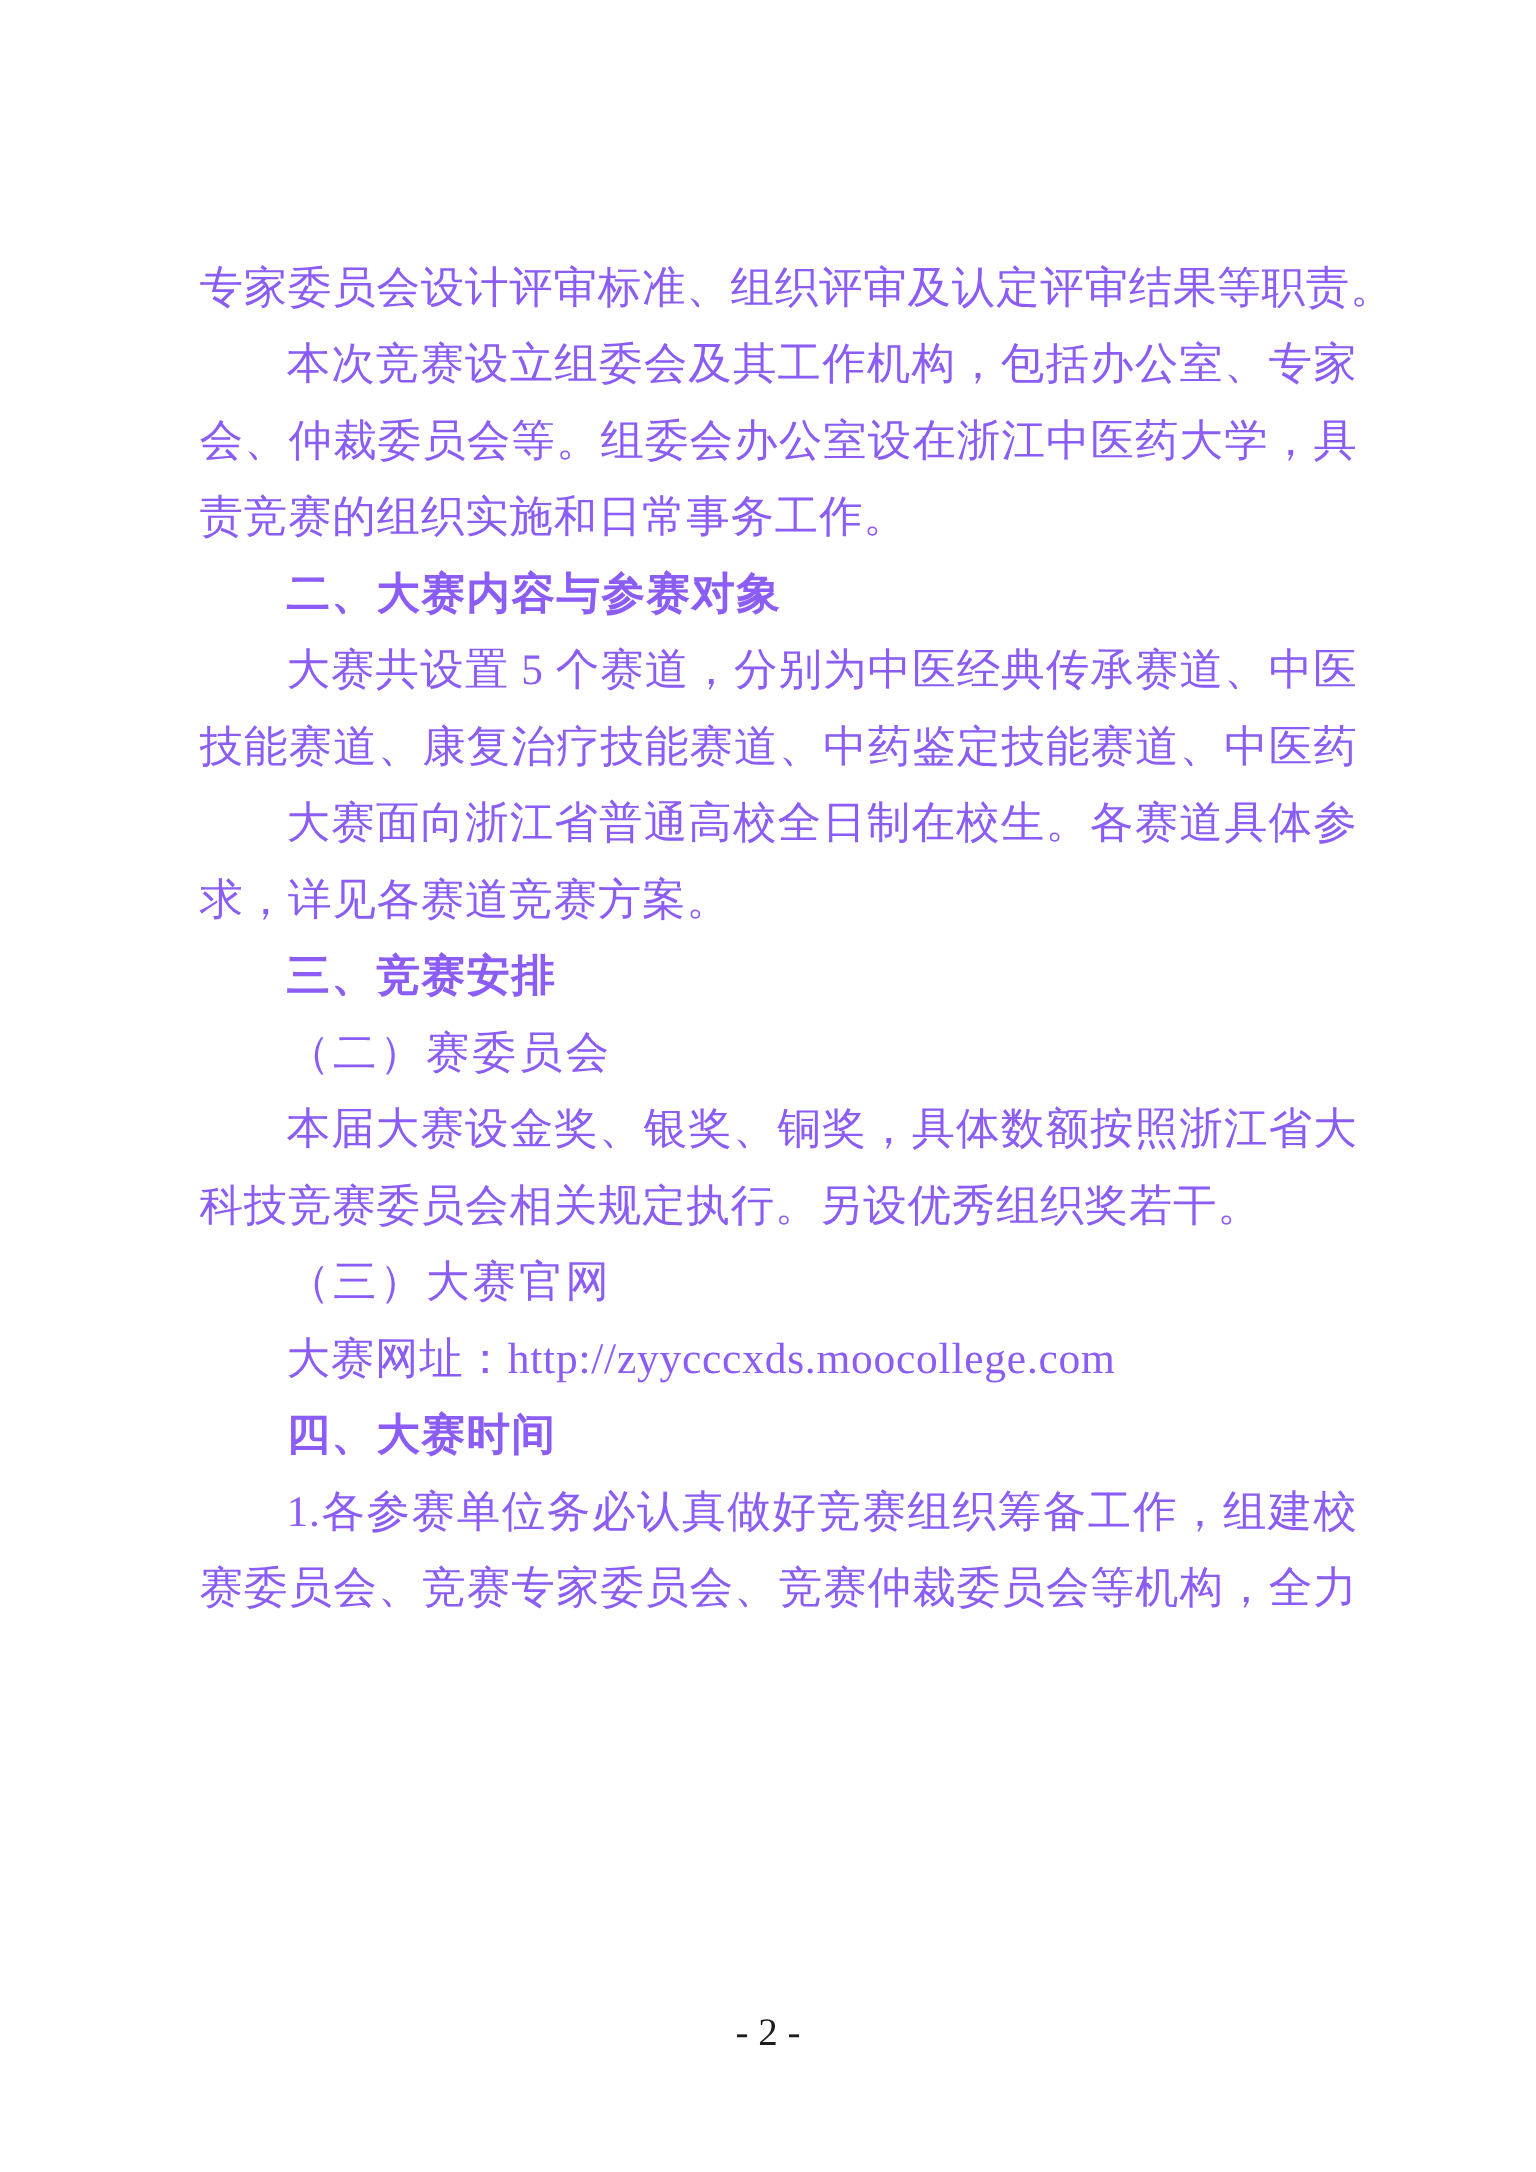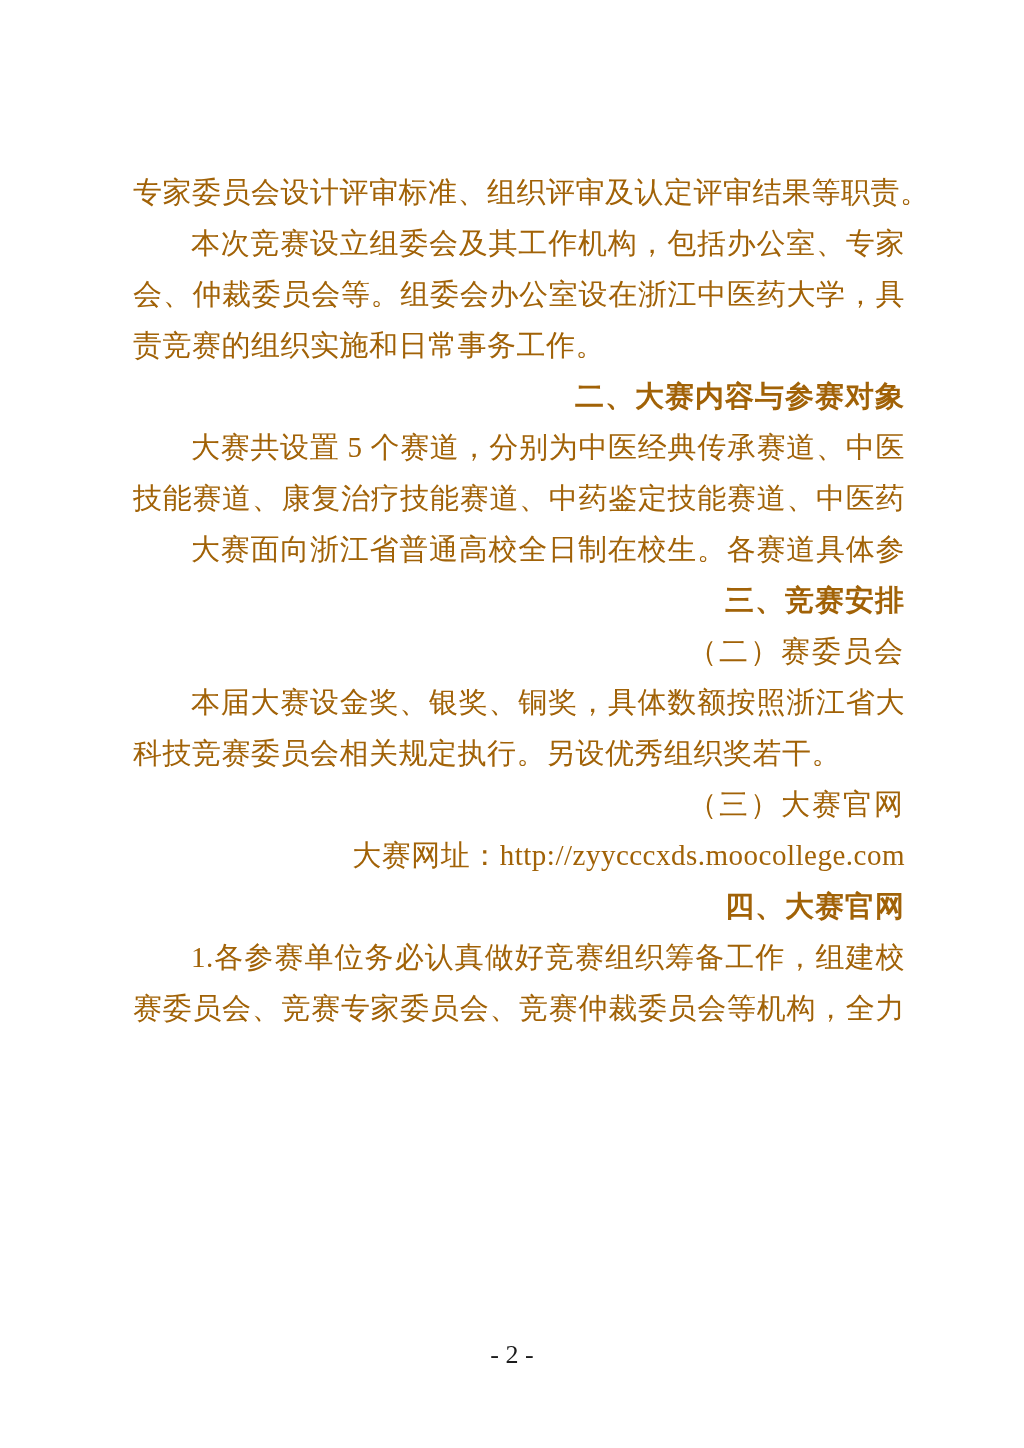--- a/index.html
+++ b/index.html
@@ -17,28 +17,27 @@
   .content {
     position: absolute;
     left: 133px;
     top: 167px;
     width: 772px;
   }
   .line {
     height: 51px;
     line-height: 51px;
     font-size: 29px;
-    color: #a16207;
+    color: #8b5cf6;
     font-family: "Liberation Serif", "DejaVu Serif", serif;
     white-space: nowrap;
     letter-spacing: 0.5px;
   }
   .line.indent {
     padding-left: 58px;
-    text-align: right;
   }
   .line.stretch {
     white-space: normal;
     overflow: hidden;
     text-align: justify;
     text-align-last: justify;
     text-justify: inter-character;
   }
   .line.heading {
     font-family: "Liberation Sans", "DejaVu Sans", sans-serif;
@@ -68,24 +67,25 @@
 <div class="page">
   <div class="content" id="doc-content">
       <div class="line body">专家委员会设计评审标准、组织评审及认定评审结果等职责。</div>
       <div class="line body indent stretch">本次竞赛设立组委会及其工作机构，包括办公室、专家委员</div>
       <div class="line body stretch">会、仲裁委员会等。组委会办公室设在浙江中医药大学，具体负</div>
       <div class="line body">责竞赛的组织实施和日常事务工作。</div>
       <div class="line heading indent">二、大赛内容与参赛对象</div>
       <div class="line body indent stretch">大赛共设置 5 个赛道，分别为中医经典传承赛道、中医临床</div>
       <div class="line body stretch">技能赛道、康复治疗技能赛道、中药鉴定技能赛道、中医药创新</div>
       <div class="line body indent stretch">大赛面向浙江省普通高校全日制在校生。各赛道具体参赛要</div>
+      <div class="line body">求，详见各赛道竞赛方案。</div>
       <div class="line heading indent">三、竞赛安排</div>
       <div class="line sub indent">（二）赛委员会</div>
       <div class="line body indent stretch">本届大赛设金奖、银奖、铜奖，具体数额按照浙江省大学生</div>
       <div class="line body">科技竞赛委员会相关规定执行。另设优秀组织奖若干。</div>
       <div class="line sub indent">（三）大赛官网</div>
       <div class="line body indent">大赛网址：http://zyycccxds.moocollege.com</div>
-      <div class="line heading indent">四、大赛官网</div>
+      <div class="line heading indent">四、大赛时间</div>
       <div class="line body indent stretch">1.各参赛单位务必认真做好竞赛组织筹备工作，组建校级竞</div>
       <div class="line body stretch">赛委员会、竞赛专家委员会、竞赛仲裁委员会等机构，全力确保</div>
     </div>
   <div class="footer">- 2 -</div>
 </div>
 
 </body></html>

